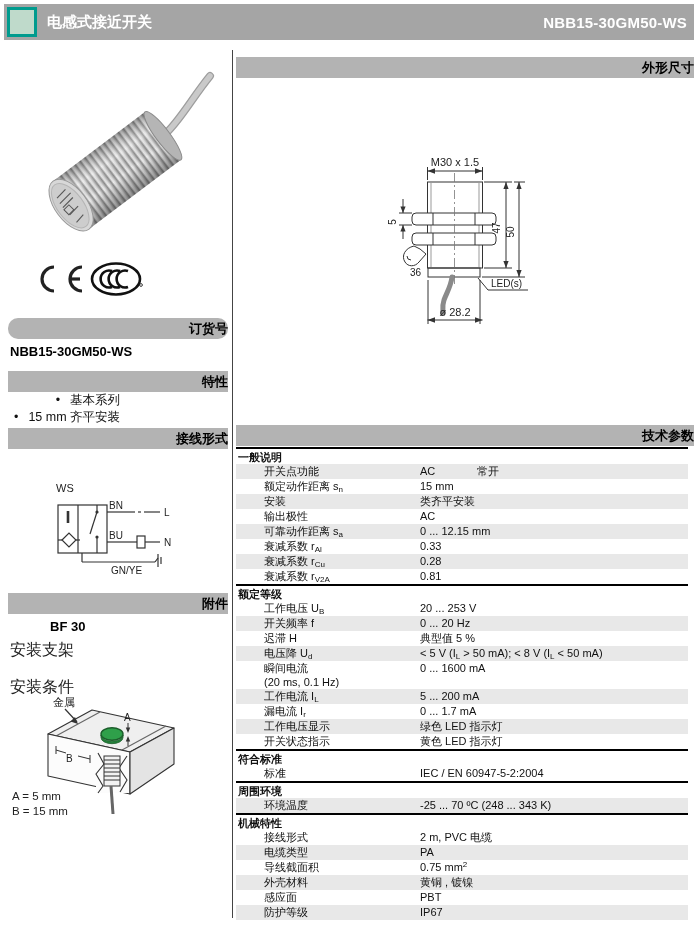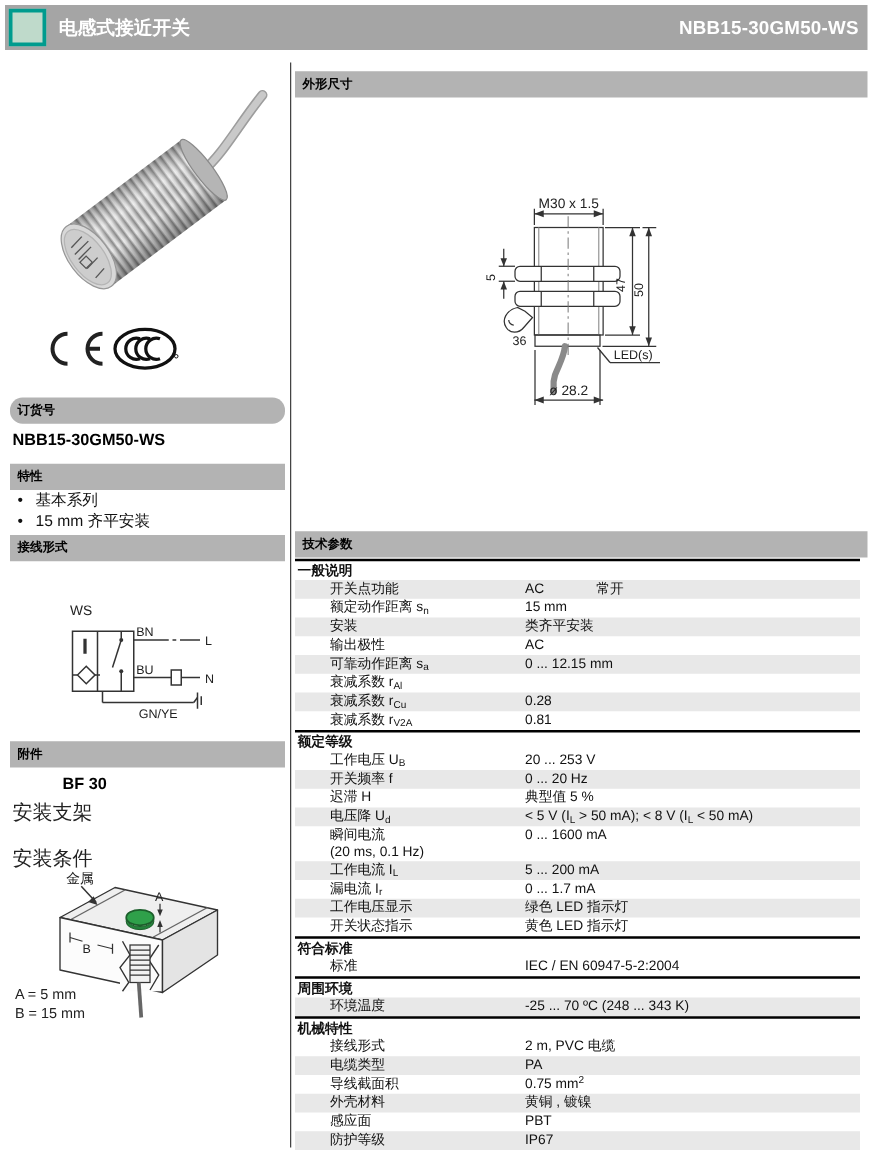--- a/index.html
+++ b/index.html
@@ -6,27 +6,27 @@
   .page{position:relative;width:698px;height:932px;background:#fff;overflow:hidden;
         font-family:"Liberation Sans", sans-serif;color:#111;}
   
   .topbar{position:absolute;left:4px;top:4px;width:690px;height:36px;background:#a5a5a5;
           display:flex;align-items:center;box-sizing:border-box;}
   .brand-square{width:24px;height:24px;margin-left:3px;background:#bfdacb;border:3px solid #009b8e;flex:none;}
   .topbar-title{margin-left:10px;color:#fff;font-weight:bold;font-size:15px;}
   .topbar-model{margin-left:auto;margin-right:7px;color:#fff;font-weight:bold;font-size:15px;letter-spacing:.2px;}
   
   .secbar{position:absolute;height:21px;line-height:21px;background:#b3b3b3;color:#000;
-          font-weight:bold;font-size:10px;padding-left:6px;box-sizing:border-box;}
+          font-weight:bold;font-size:13px;padding-left:6px;box-sizing:border-box;text-align:right;}
   .left-bar{left:8px;width:220px;}
   .right-bar{left:236px;width:458px;}
   .plain{position:absolute;font-size:16px;color:#222;}
   .bold13{font-weight:bold;font-size:13px;color:#000;}
   
-  .features{position:absolute;left:12px;top:392px;margin:0;padding:0;list-style:none;font-size:12.5px;}
+  .features{position:absolute;left:12px;top:392px;margin:0;padding:0;list-style:none;font-size:12.5px;text-align:right;}
   .features li{line-height:17px;}
   .features li::before{content:"•";margin-right:10px;margin-left:2px;}
   
   .divider{position:absolute;left:232px;top:50px;width:1px;height:868px;background:#444;}
   
   .tech-table{position:absolute;left:236px;top:447px;width:452px;font-size:11px;}
   .tech-section-header{font-weight:bold;border-top:2px solid #000;min-height:15px;line-height:14px;
                        padding:1px 0 0 2px;box-sizing:border-box;font-size:11px;}
   .tech-row{display:flex;min-height:15px;line-height:13.5px;padding-top:1px;box-sizing:border-box;}
   .tech-row.shaded{background:#e8e8e8;}
@@ -290,20 +290,21 @@
       <div class="tech-row shaded">
         <div class="cell-label">
           <div>可靠动作距离 s<sub>a</sub></div>
         </div>
         <div class="cell-value"><span class="v1">0 ... 12.15 mm</span></div>
       </div>
       <div class="tech-row">
         <div class="cell-label">
           <div>衰减系数 r<sub>Al</sub></div>
         </div>
+        <div class="cell-value"><span class="v1">0.33</span></div>
       </div>
       <div class="tech-row shaded">
         <div class="cell-label">
           <div>衰减系数 r<sub>Cu</sub></div>
         </div>
         <div class="cell-value"><span class="v1">0.28</span></div>
       </div>
       <div class="tech-row">
         <div class="cell-label">
           <div>衰减系数 r<sub>V2A</sub></div>

